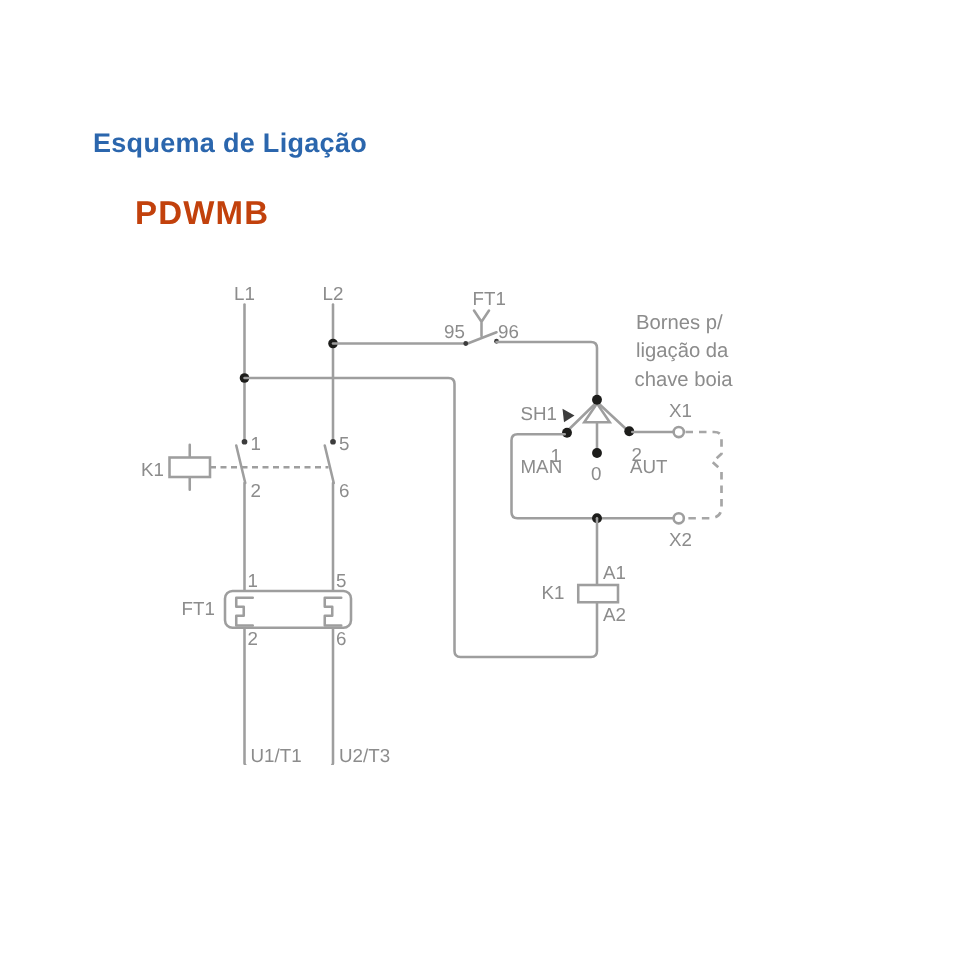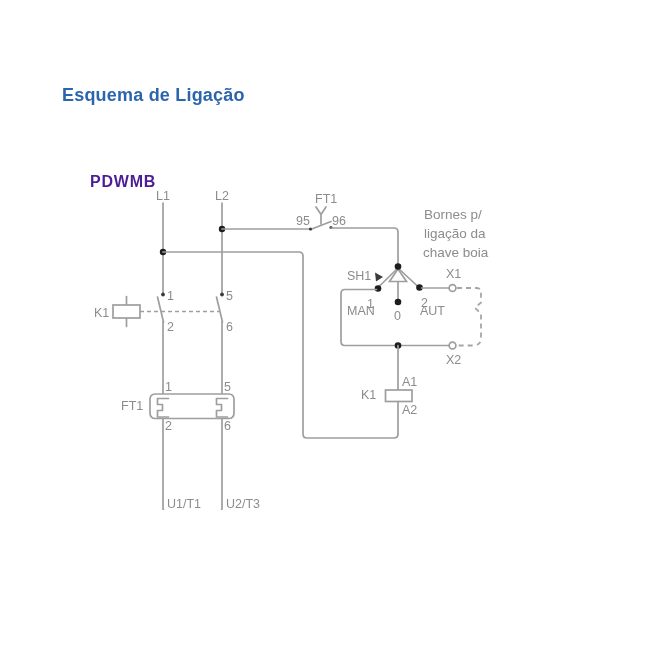--- a/index.html
+++ b/index.html
@@ -1,21 +1,21 @@
 <!DOCTYPE html>
 <html><head>
 <meta charset="utf-8">
 <style>
   html,body{margin:0;padding:0;background:#ffffff;}
   #page{position:relative;width:650px;height:510px;background:#ffffff;overflow:hidden;
         font-family:"Liberation Sans", sans-serif;}
   #doc-title{position:absolute;left:62px;top:85px;font-size:18px;font-weight:bold;
              color:#2b66ad;letter-spacing:0.2px;}
-  #model-title{position:absolute;left:90px;top:129px;font-size:16px;font-weight:bold;
-               color:#4c1d95;letter-spacing:0.8px;margin-top:44px;}
+  #model-title{position:absolute;left:90px;top:129px;font-size:22px;font-weight:bold;
+               color:#c2410c;letter-spacing:0.8px;}
   svg{position:absolute;left:0;top:0;}
   .wire{stroke:#9e9e9e;stroke-width:1.7;fill:none;stroke-linecap:round;stroke-linejoin:round;}
   .wire-thick{stroke:#9e9e9e;stroke-width:2.2;fill:none;}
   .dashed-link{stroke:#9e9e9e;stroke-width:1.7;fill:none;stroke-dasharray:4 3;}
   .dashed-float{stroke:#a6a6a6;stroke-width:1.8;fill:none;stroke-dasharray:5 4;stroke-linejoin:round;}
   .boxsym{stroke:#9e9e9e;stroke-width:1.7;fill:#ffffff;}
   .dot{fill:#1d1d1b;stroke:none;}
   .tdot{fill:#3c3c3c;stroke:none;}
   .term{stroke:#9e9e9e;stroke-width:1.7;fill:#ffffff;}
   .lbl{fill:#8c8c8c;font-size:12.5px;font-family:"Liberation Sans",sans-serif;}

